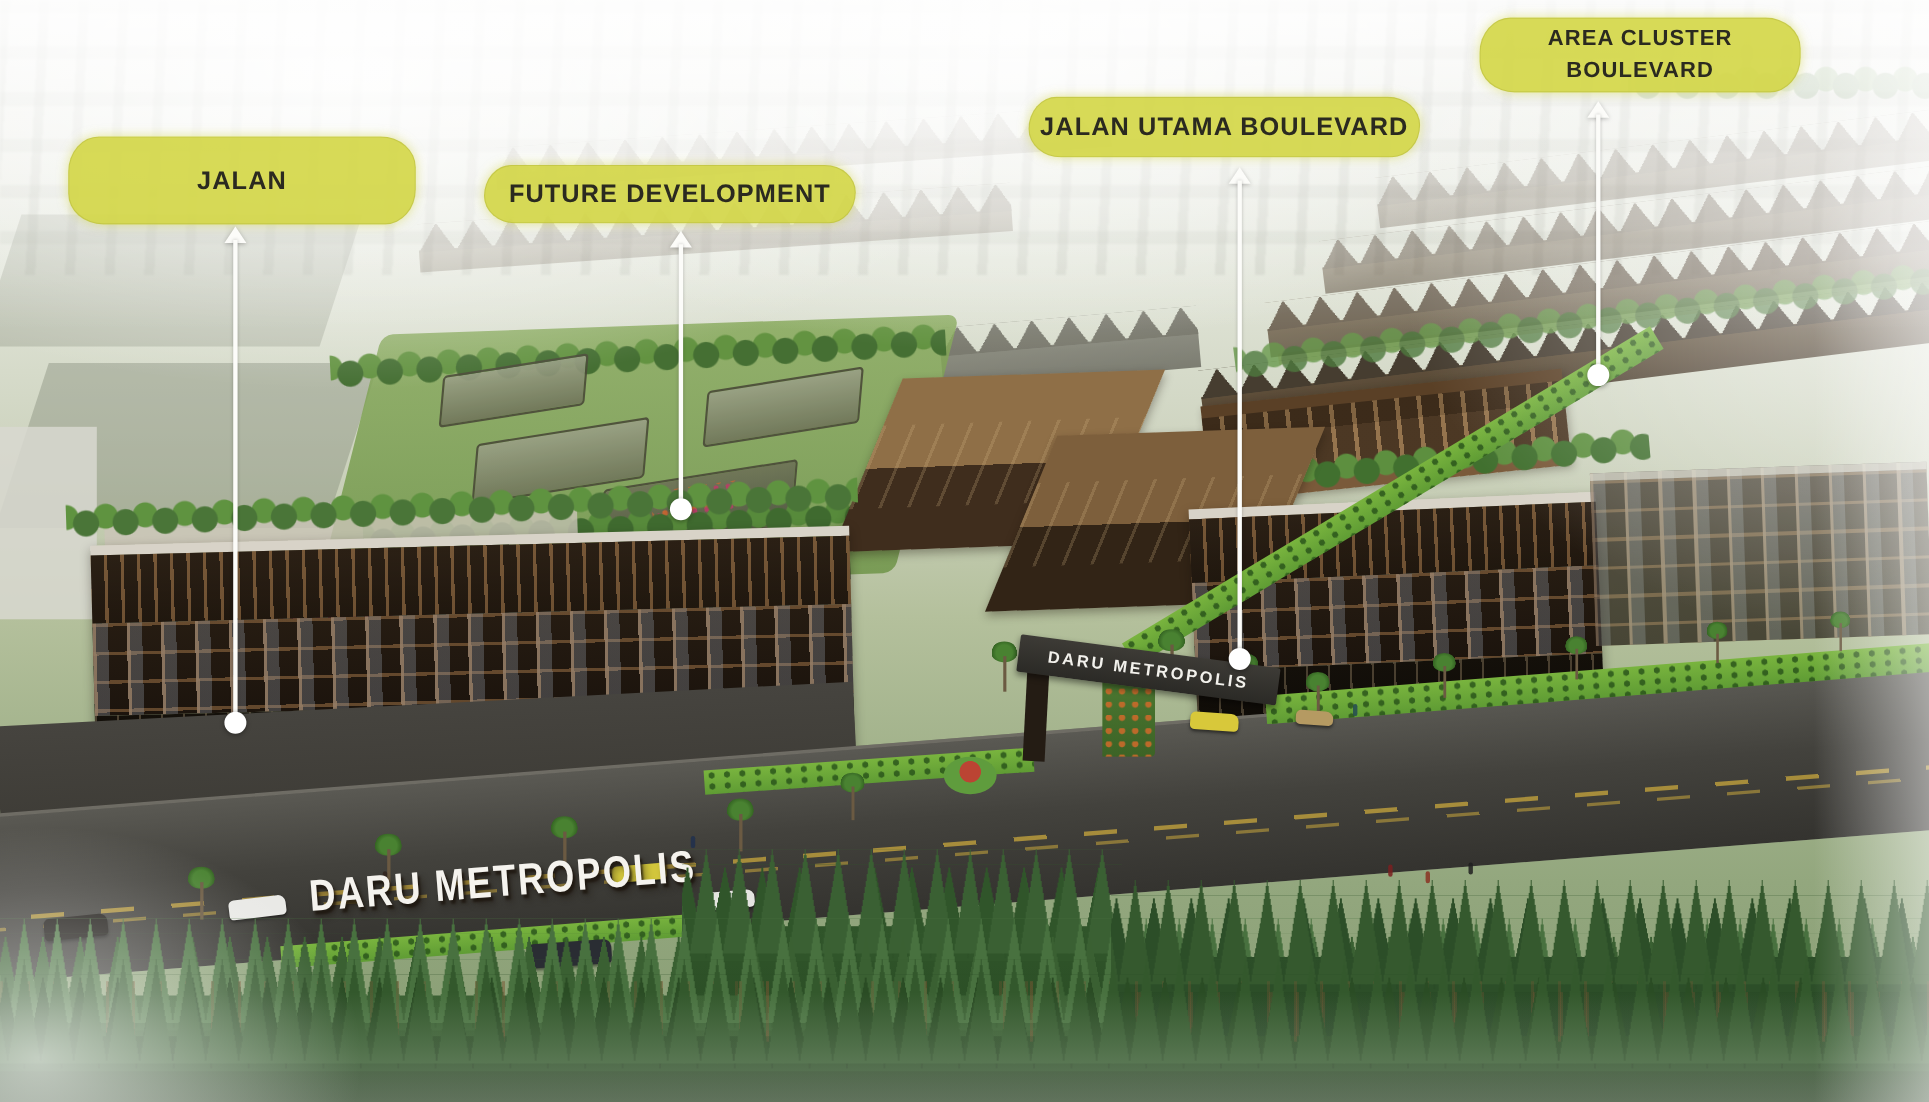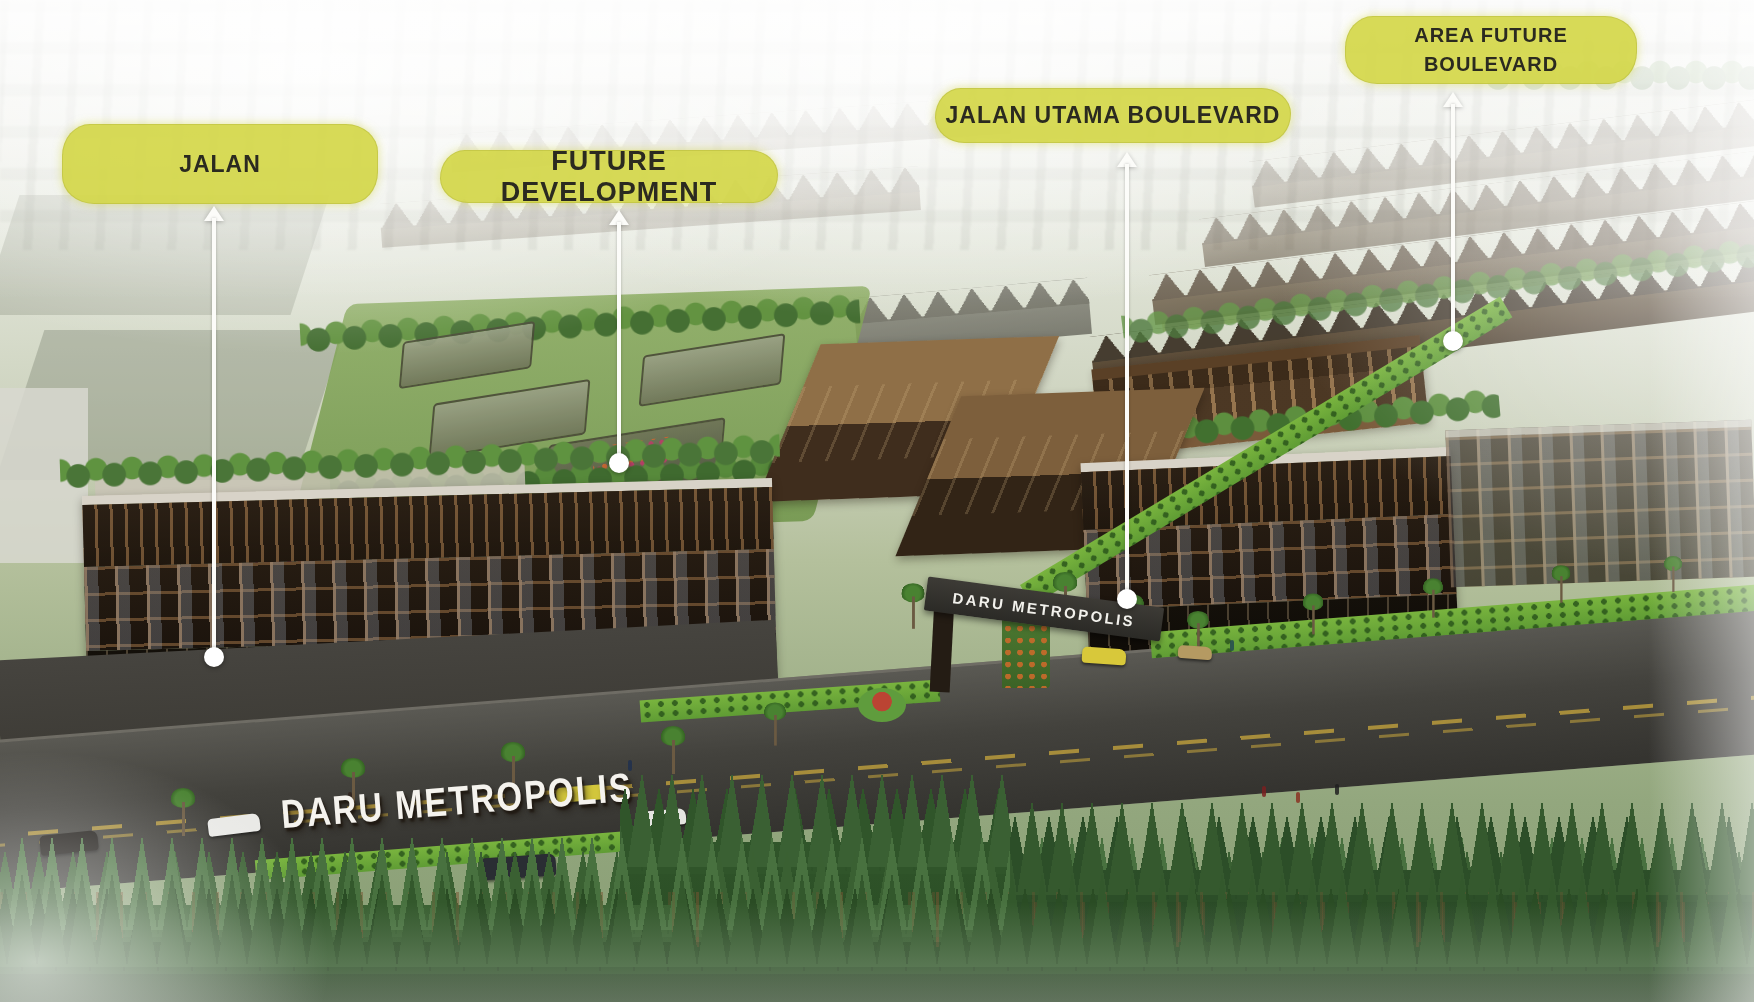--- a/index.html
+++ b/index.html
@@ -132,21 +132,21 @@
   }
   .pill-line{letter-spacing:1px;}
   .pill-line:empty{display:none;}
   .pointer-line{position:absolute;width:4px;background:#fcfcf9;box-shadow:0 0 3px rgba(0,0,0,.25);}
   .pointer-arrow{position:absolute;width:0;height:0;
     border-left:10px solid transparent;border-right:10px solid transparent;
     border-bottom:15px solid #fcfcf9;filter:drop-shadow(0 1px 2px rgba(0,0,0,.25));}
   .pointer-dot{position:absolute;width:20px;height:20px;border-radius:50%;background:#ffffff;
     box-shadow:0 1px 5px rgba(0,0,0,.4);}
   .c1 .pill{left:62px;top:124px;width:316px;height:80px;font-size:23px;line-height:33px;}
-  .c2 .pill{left:440px;top:150px;width:338px;height:53px;font-size:27px;}
+  .c2 .pill{left:440px;top:150px;width:338px;height:53px;font-size:23px;}
   .c3 .pill{left:935px;top:88px;width:356px;height:55px;font-size:23px;}
   .c4 .pill{left:1345px;top:16px;width:292px;height:68px;font-size:20px;line-height:29px;}
   .c1 .pointer-arrow{left:204px;top:206px;} .c1 .pointer-line{left:212px;top:218px;height:434px;} .c1 .pointer-dot{left:204px;top:647px;}
   .c2 .pointer-arrow{left:609px;top:210px;} .c2 .pointer-line{left:617px;top:222px;height:236px;} .c2 .pointer-dot{left:609px;top:453px;}
   .c3 .pointer-arrow{left:1117px;top:152px;} .c3 .pointer-line{left:1125px;top:164px;height:430px;} .c3 .pointer-dot{left:1117px;top:589px;}
   .c4 .pointer-arrow{left:1443px;top:92px;} .c4 .pointer-line{left:1451px;top:104px;height:232px;} .c4 .pointer-dot{left:1443px;top:331px;}
 </style>
 </head>
 <body>
 
@@ -278,21 +278,21 @@
       <span class="pill-line">JALAN UTAMA BOULEVARD</span>
 
     </div>
     <div class="pointer-arrow"></div>
     <div class="pointer-line"></div>
     <div class="pointer-dot"></div>
   </div>
 
   <div class="callout c4">
     <div class="pill">
-      <span class="pill-line">AREA FUTURE</span>
+      <span class="pill-line">AREA CLUSTER</span>
       <span class="pill-line">BOULEVARD</span>
     </div>
     <div class="pointer-arrow"></div>
     <div class="pointer-line"></div>
     <div class="pointer-dot"></div>
   </div>
 
 </div>
 
 </body></html>

